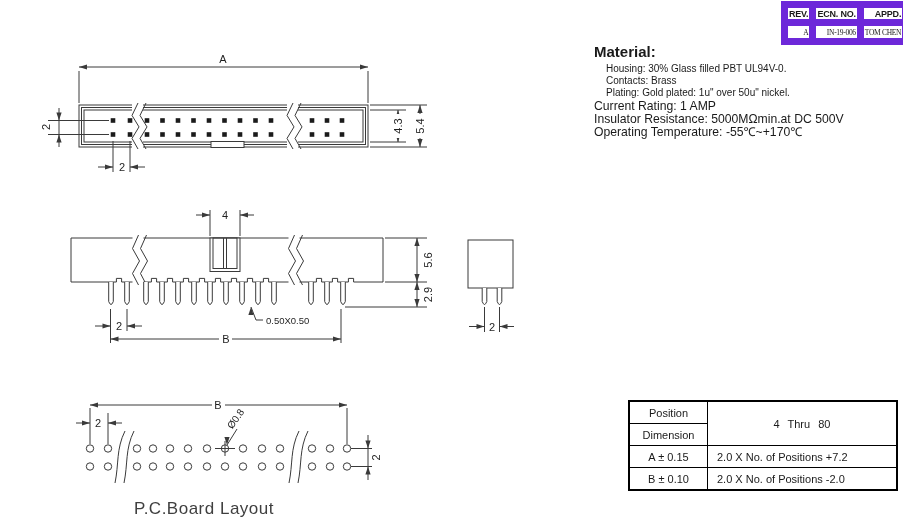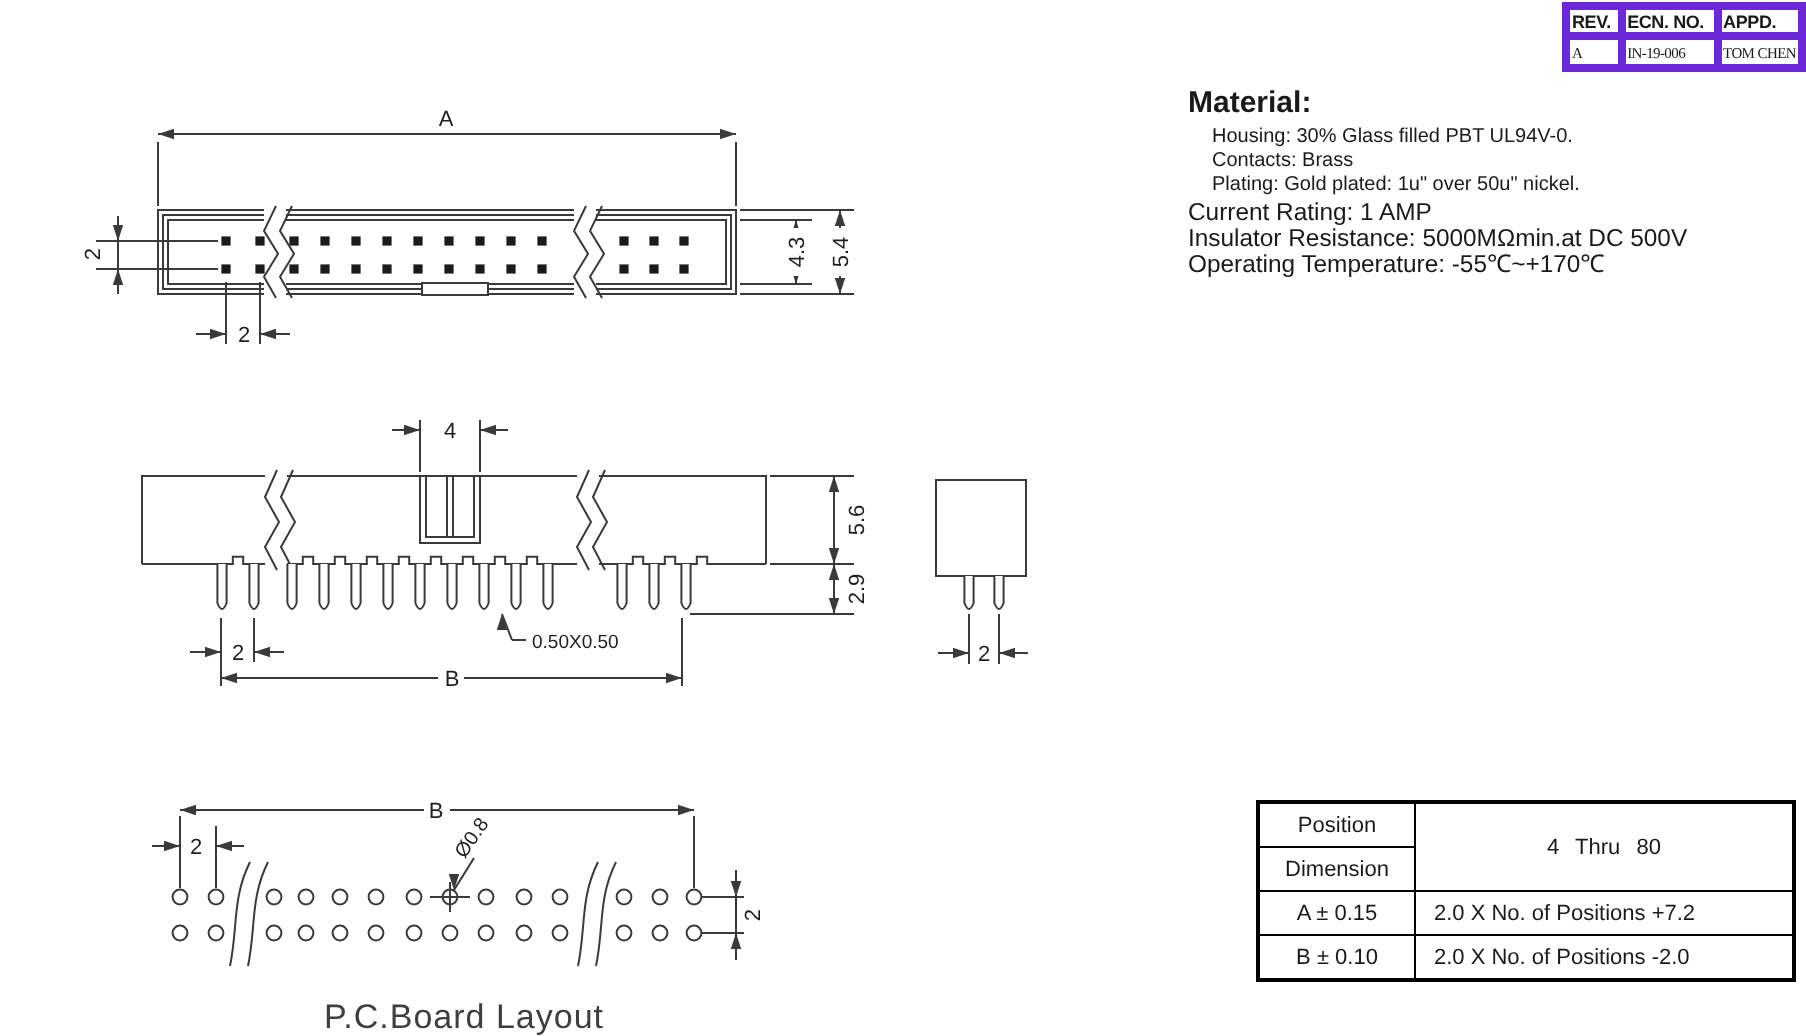--- a/index.html
+++ b/index.html
@@ -6,21 +6,21 @@
   #canvas{position:relative;width:903px;height:518px;background:#ffffff;overflow:hidden;
           font-family:"Liberation Sans",sans-serif;color:#1a1a1a;}
   svg{position:absolute;left:0;top:0;}
   .dim{font:11px "Liberation Sans",sans-serif;fill:#1f1f1f;}
   .dim.small{font-size:9.5px;}
   .dim.hole{font-size:10px;}
   .tbg{fill:#ffffff;}
 
   
   .rev-table{position:absolute;left:781px;top:1px;border-collapse:collapse;table-layout:fixed;}
-  .rev-table th,.rev-table td{border:4px solid #6d28d9;text-align:left;padding:0 1px;overflow:hidden;white-space:nowrap;}
+  .rev-table th,.rev-table td{border:7px solid #6d28d9;text-align:right;padding:0 1px;overflow:hidden;white-space:nowrap;}
   .rev-table th{font:bold 9px "Liberation Sans",sans-serif;height:11px;letter-spacing:-0.2px;}
   .rev-table td{font:7.5px "Liberation Serif",serif;height:12px;letter-spacing:-0.3px;}
   .rev-table .c-rev{width:29px;} .rev-table .c-ecn{width:54px;margin-left:40px;} .rev-table .c-appd{width:36px;}
 
   
   .notes{position:absolute;left:594px;top:44px;width:302px;}
   .notes .h1{font-size:15px;font-weight:bold;margin:0 0 3px 0;line-height:16px;}
   .notes .h2{font-size:17px;font-weight:bold;margin:5px 0 4px 0;line-height:19px;}
   .notes .ln{font-size:10px;line-height:12.2px;margin-left:12px;}
   .notes .ln2{font-size:12.2px;line-height:13px;}
@@ -28,21 +28,21 @@
   
   .spec-table{position:absolute;left:628px;top:400px;border-collapse:collapse;table-layout:fixed;}
   .spec-table td{border:1px solid #000;font:11px "Liberation Sans",sans-serif;text-align:center;padding:0;height:21px;overflow:hidden;white-space:nowrap;}
   .spec-table{border:2px solid #000;}
   .spec-table .c1{width:77px;}
   .spec-table .c2{width:179px;}
   .spec-table .range{word-spacing:5px;}
   .spec-table .formula{text-align:left;padding-left:9px;}
 
   
-  .pcb-caption{position:absolute;left:106px;top:499px;width:196px;text-align:right;
+  .pcb-caption{position:absolute;left:106px;top:499px;width:196px;text-align:center;
                font-size:17px;color:#3f3f3f;letter-spacing:0.5px;white-space:nowrap;}
 </style>
 </head>
 <body>
 
 <div id="canvas">
 
   <svg id="drawing" width="903" height="518" viewBox="0 0 903 518">
 
     <g id="g-top-body">

